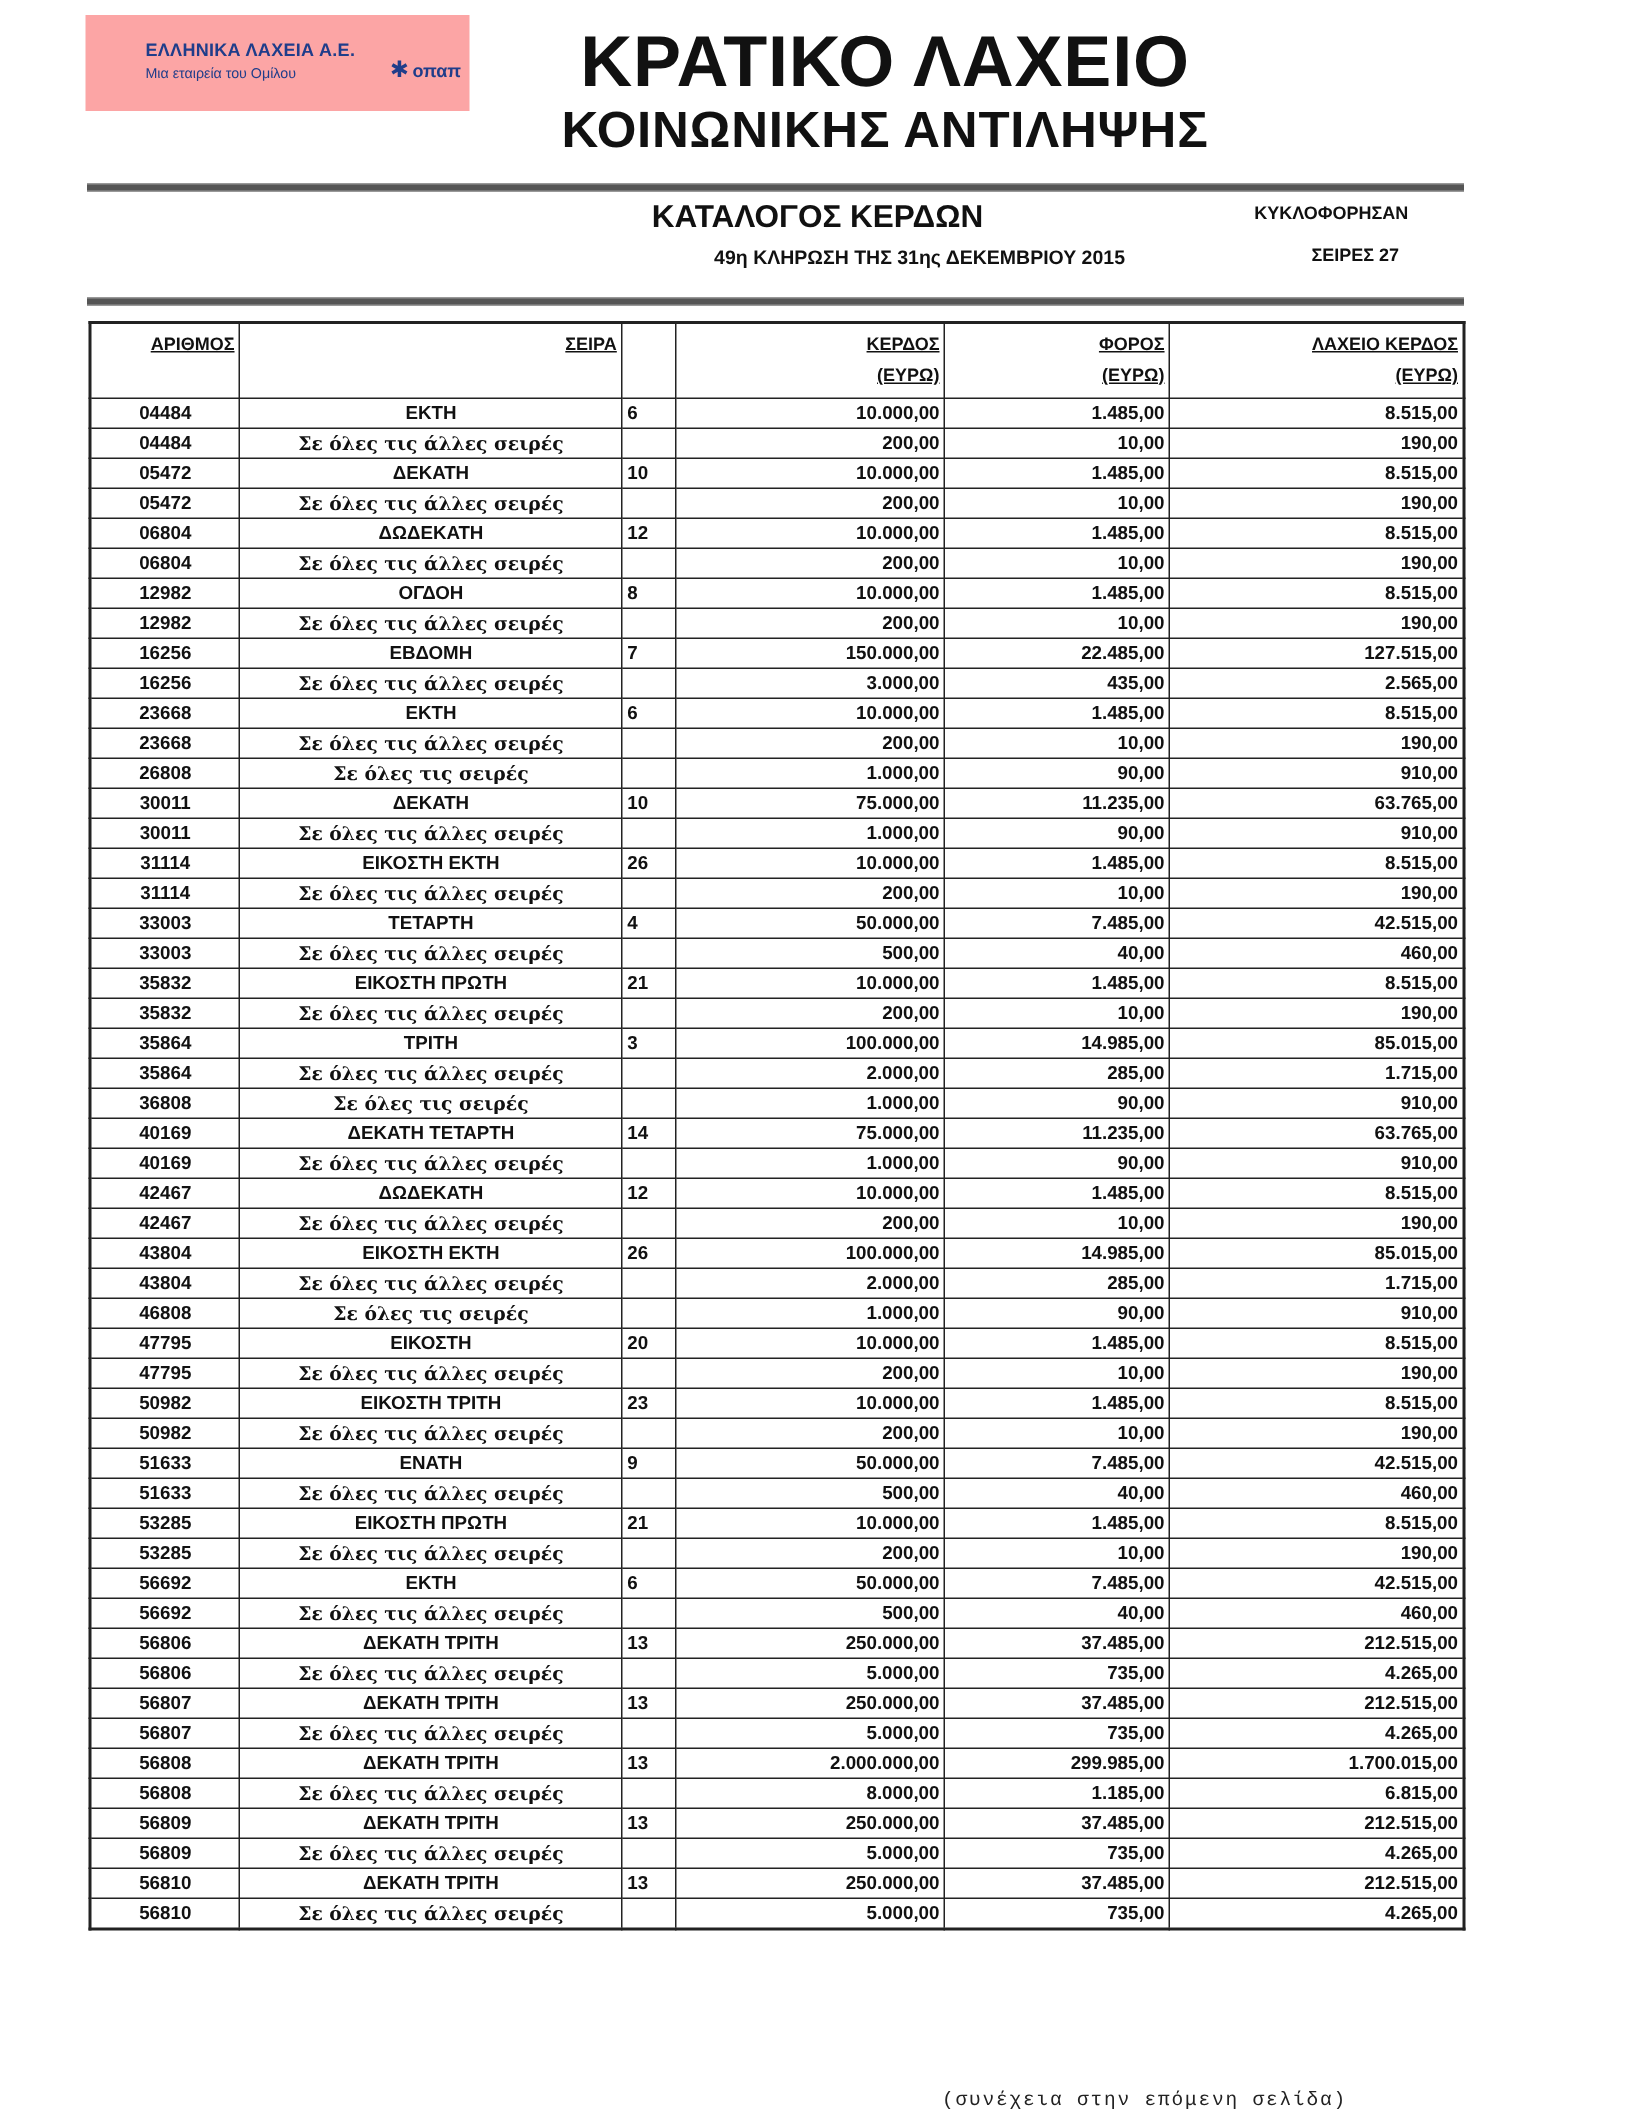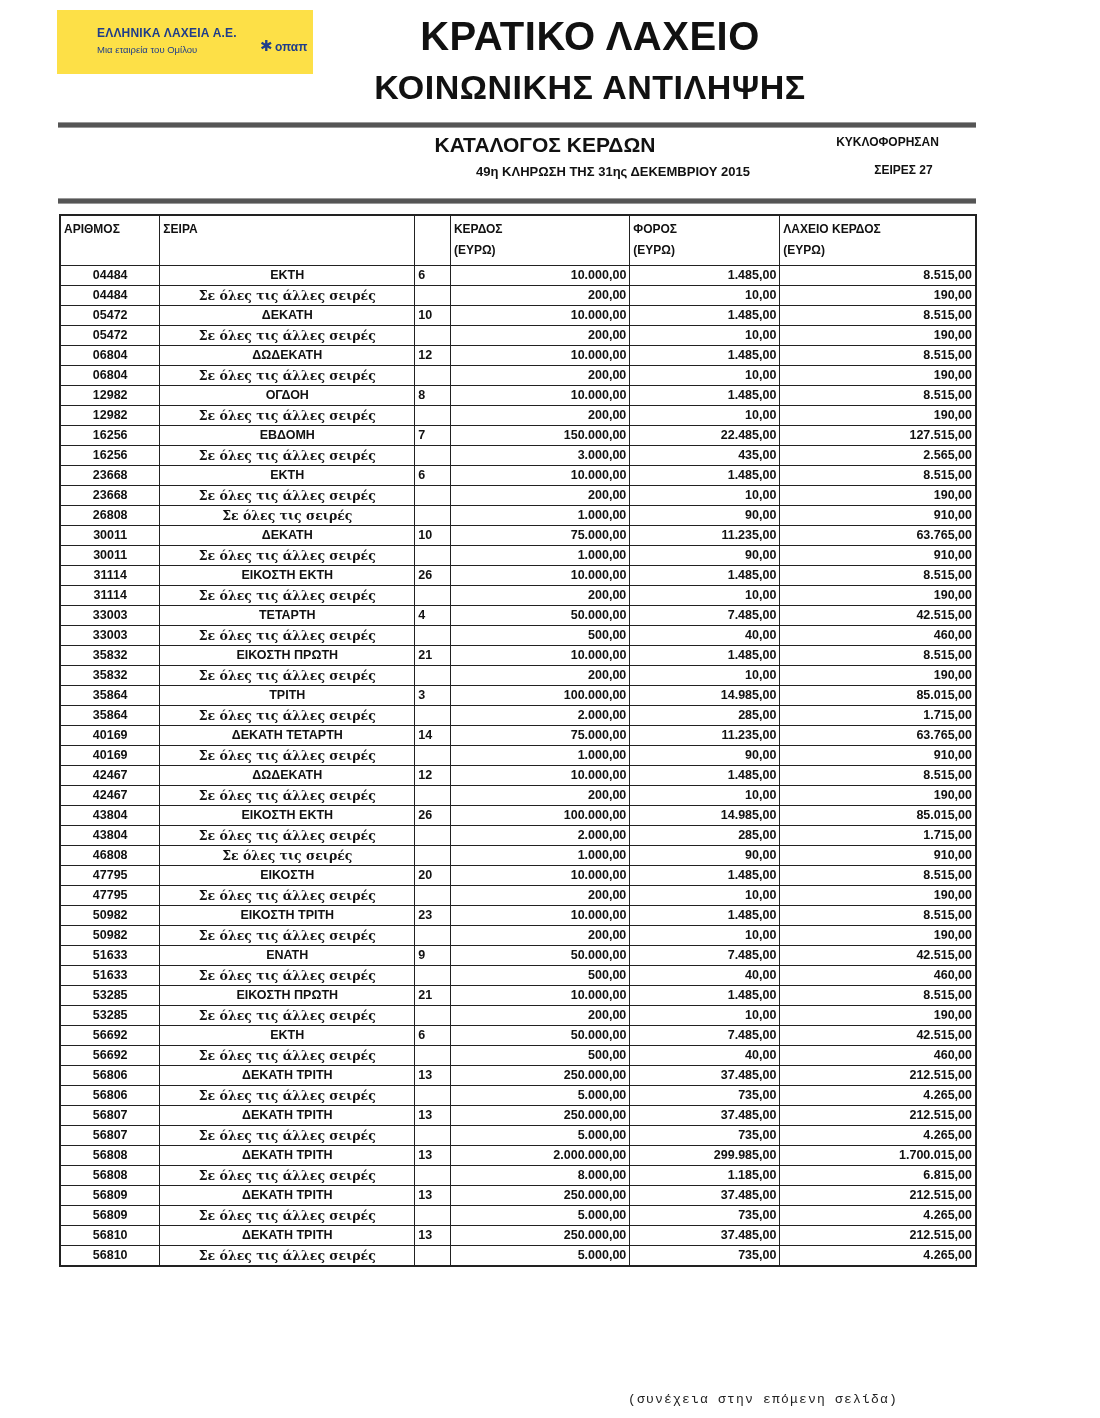--- a/index.html
+++ b/index.html
@@ -1,47 +1,47 @@
 <!DOCTYPE html>
 <html><head>
 <meta charset="utf-8">
 <style>
   html, body { margin: 0; padding: 0; background: #ffffff; }
   body { width: 1100px; height: 1418px; position: relative; overflow: hidden;
          font-family: "Liberation Sans", sans-serif; color: #111; }
   .logo { position: absolute; left: 57px; top: 10px; width: 256px; height: 64px;
-          background: #fde047; box-sizing: border-box; }
+          background: #fca5a5; box-sizing: border-box; }
   .logo .brand { position: absolute; left: 40px; top: 16px; font-size: 12px; font-weight: bold;
                  color: #1f3d8a; letter-spacing: 0.2px; }
   .logo .sub { position: absolute; left: 40px; top: 34px; font-size: 9.5px; color: #1f3d8a; }
   .logo .opap { position: absolute; left: 218px; top: 30px; font-size: 12px; font-weight: bold; color: #1f3d8a; }
   .logo .star { position: absolute; left: 203px; top: 27px; font-size: 15px; color: #1f3d8a; }
   .title1 { position: absolute; left: 330px; width: 520px; top: 14px; text-align: center;
-            font-size: 40px; font-weight: bold; letter-spacing: 0.5px; }
+            font-size: 48px; font-weight: bold; letter-spacing: 0.5px; }
   .title2 { position: absolute; left: 330px; width: 520px; top: 68px; text-align: center;
             font-size: 34px; font-weight: bold; letter-spacing: 0.5px; }
   .rule { position: absolute; left: 58px; width: 918px; height: 4px; background: #555;
           border-top: 1px solid #999; border-bottom: 1px solid #999; }
   .rule.r1 { top: 122px; }
   .rule.r2 { top: 198px; }
   .cat-title { position: absolute; left: 360px; width: 370px; top: 133px; text-align: center;
                font-size: 21px; font-weight: bold; }
   .cat-sub { position: absolute; left: 340px; width: 410px; top: 164px; text-align: right;
              font-size: 13px; font-weight: bold; }
   .circ1 { position: absolute; left: 800px; width: 175px; top: 135px; text-align: center;
            font-size: 12px; font-weight: bold; }
   .circ2 { position: absolute; left: 816px; width: 175px; top: 163px; text-align: center;
            font-size: 12px; font-weight: bold; }
   table.results { position: absolute; left: 59px; top: 214px; width: 918px;
                   border-collapse: collapse; border: 2px solid #222; }
   table.results th, table.results td { border: 1.5px solid #222; padding: 0 3px;
                   font-weight: bold; font-size: 12.5px; line-height: 19px; height: 19px;
                   box-sizing: border-box; white-space: nowrap; }
   table.results th { font-size: 12px; vertical-align: top; padding-top: 3px; height: 50px;
-                     line-height: 21px; text-align: left; font-weight: bold; }
+                     line-height: 21px; text-align: right; font-weight: bold; text-decoration: underline; }
   td.c-num { text-align: center; width: 103px; }
   td.c-series { text-align: center; width: 261px; }
   td.c-idx { text-align: left; width: 37px; padding-left: 13px; }
   td.c-amt { text-align: right; width: 188px; }
   td.c-tax { text-align: right; width: 157px; }
   td.c-net { text-align: right; width: 204px; }
   td.italic-serif { font-family: "DejaVu Serif", serif; font-size: 12px; }
   .footer-note { position: absolute; left: 628px; top: 1392px; font-family: "Liberation Mono", monospace;
                  font-size: 13px; letter-spacing: 1.2px; color: #222; }
 </style>
@@ -257,20 +257,28 @@
       </tr>
       <tr>
         <td class="c-num">35864</td>
         <td class="c-series italic-serif">Σε όλες τις άλλες σειρές</td>
         <td class="c-idx"></td>
         <td class="c-amt">2.000,00</td>
         <td class="c-tax">285,00</td>
         <td class="c-net">1.715,00</td>
       </tr>
       <tr>
+        <td class="c-num">36808</td>
+        <td class="c-series italic-serif">Σε όλες τις σειρές</td>
+        <td class="c-idx"></td>
+        <td class="c-amt">1.000,00</td>
+        <td class="c-tax">90,00</td>
+        <td class="c-net">910,00</td>
+      </tr>
+      <tr>
         <td class="c-num">40169</td>
         <td class="c-series">ΔΕΚΑΤΗ ΤΕΤΑΡΤΗ</td>
         <td class="c-idx">14</td>
         <td class="c-amt">75.000,00</td>
         <td class="c-tax">11.235,00</td>
         <td class="c-net">63.765,00</td>
       </tr>
       <tr>
         <td class="c-num">40169</td>
         <td class="c-series italic-serif">Σε όλες τις άλλες σειρές</td>

